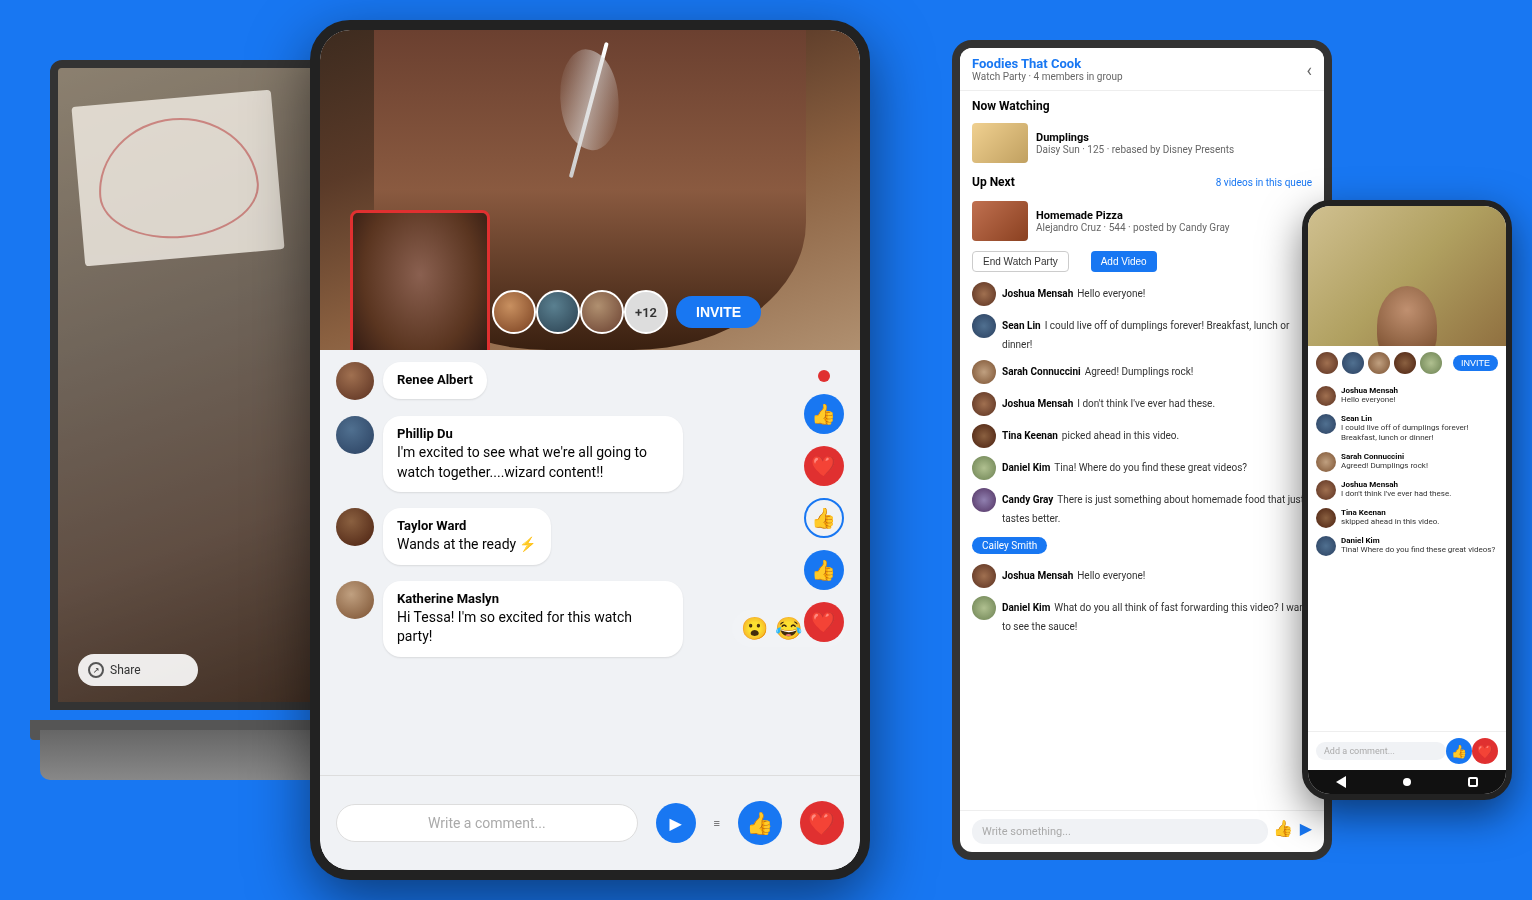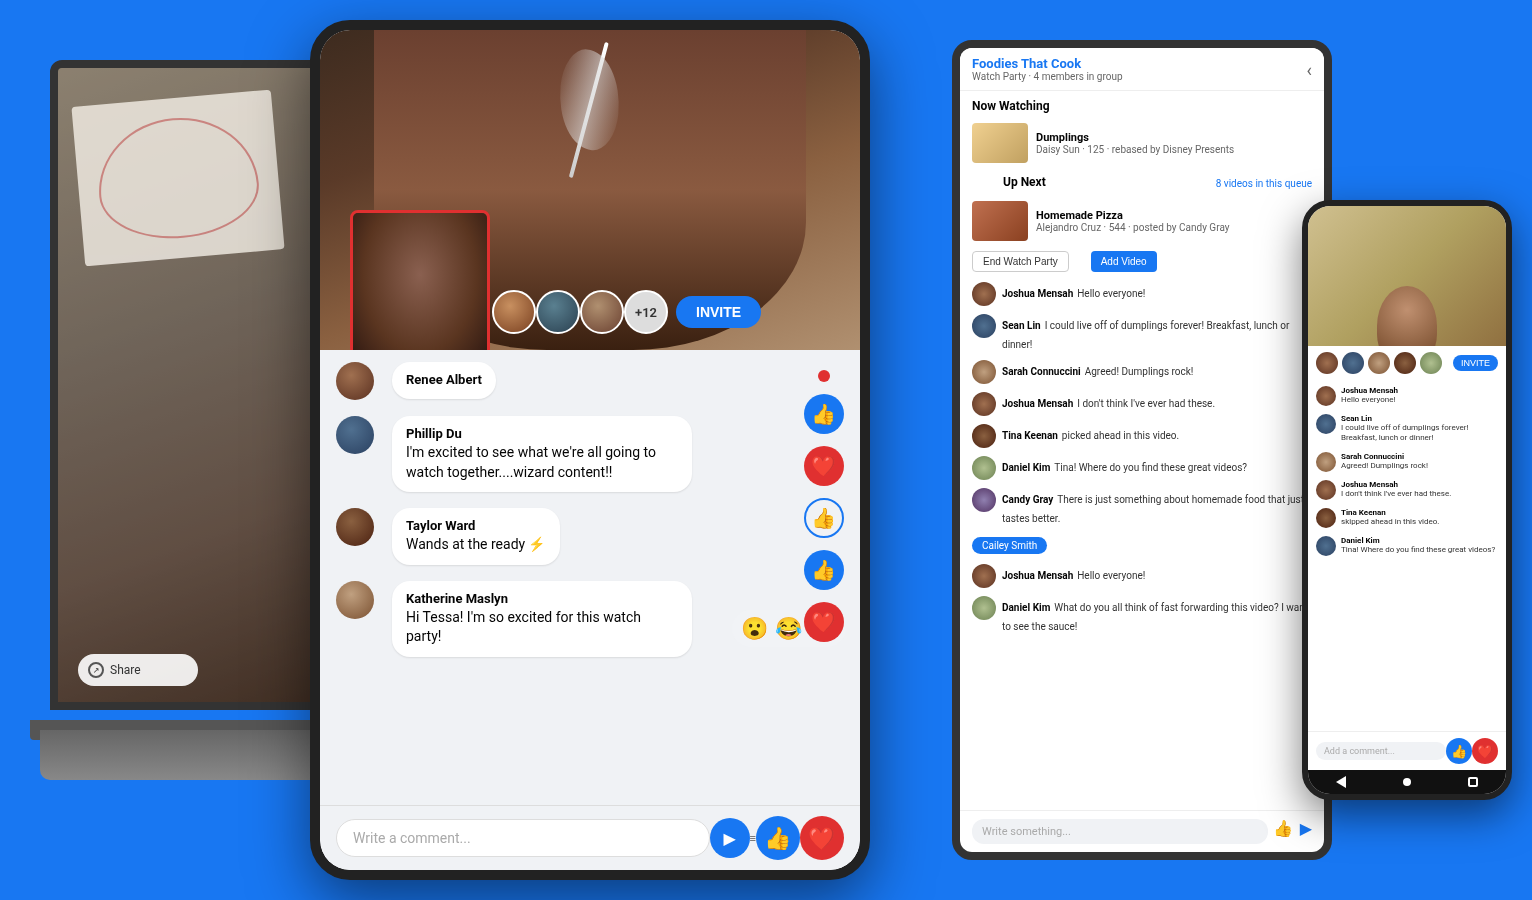--- a/index.html
+++ b/index.html
@@ -221,21 +221,21 @@
       overflow: hidden;
       padding: 12px 16px;
       display: flex;
       flex-direction: column;
       gap: 16px;
       background: #f0f2f5;
     }
     .chat-msg {
       display: flex;
       align-items: flex-start;
-      gap: 18px;
+      gap: 9px;
     }
     .chat-avatar {
       width: 38px; height: 38px;
       border-radius: 50%;
       flex-shrink: 0;
     }
     .chat-avatar.ca1 { background: radial-gradient(circle at 40% 35%, #a07050, #5a3020); }
     .chat-avatar.ca2 { background: radial-gradient(circle at 40% 35%, #507090, #2a4060); }
     .chat-avatar.ca3 { background: radial-gradient(circle at 40% 35%, #8a6040, #4a2010); }
     .chat-avatar.ca4 { background: radial-gradient(circle at 40% 35%, #c0a080, #7a5030); }
@@ -303,26 +303,27 @@
       padding: 6px 10px;
     }
     .emoji-item {
       font-size: 22px;
       cursor: pointer;
     }
 
     
     .comment-bar {
       background: #f0f2f5;
-      padding: 10px 16px;
-      display: flex;
-      align-items: center;
-      gap: 0;
+      padding: 25px 16px;
+      display: flex;
+      align-items: center;
+      gap: 18px;
       border-top: 1px solid #ddd;
       flex-shrink: 0;
+      text-align: center;
     }
     .comment-input {
       flex: 1;
       background: white;
       border-radius: 20px;
       padding: 10px 16px;
       font-size: 14px;
       color: #aaa;
       border: 1px solid #ddd;
     }
@@ -414,24 +415,23 @@
       background: linear-gradient(135deg, #f0d090 0%, #c0a060 100%);
       flex-shrink: 0;
       overflow: hidden;
     }
     .tablet-thumb.t2 { background: linear-gradient(135deg, #c07050 0%, #8a4020 100%); }
     .tablet-video-info { flex: 1; }
     .tablet-video-title { font-size: 11px; font-weight: 700; color: #050505; }
     .tablet-video-sub { font-size: 10px; color: #666; }
     .up-next-header {
       display: flex;
-      align-items: flex-end;
+      align-items: center;
       justify-content: space-between;
       padding: 6px 12px;
-      margin-left: 31px;
     }
     .up-next-label { font-size: 12px; font-weight: 700; }
     .up-next-link { font-size: 10px; color: #1877f2; }
     .add-video-btn {
       background: #1877f2;
       color: white;
       border: none;
       border-radius: 4px;
       padding: 4px 10px;
       font-size: 10px;

